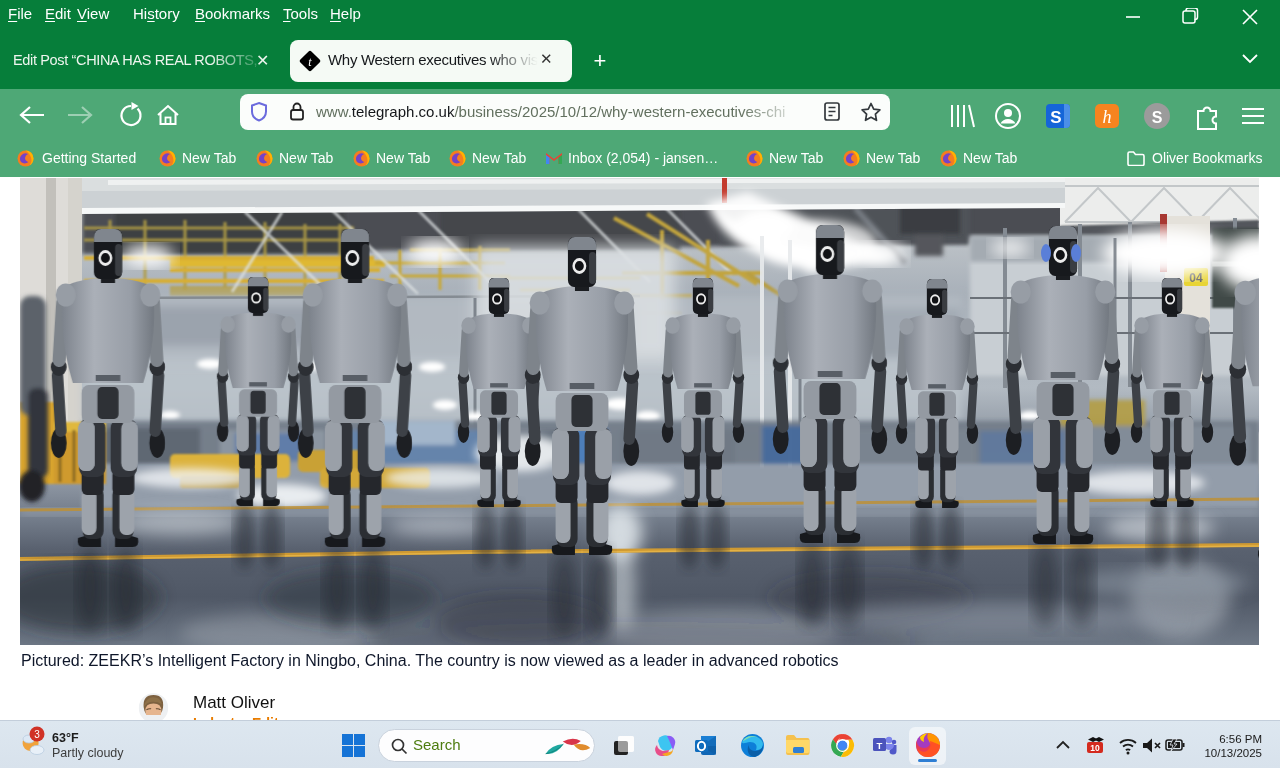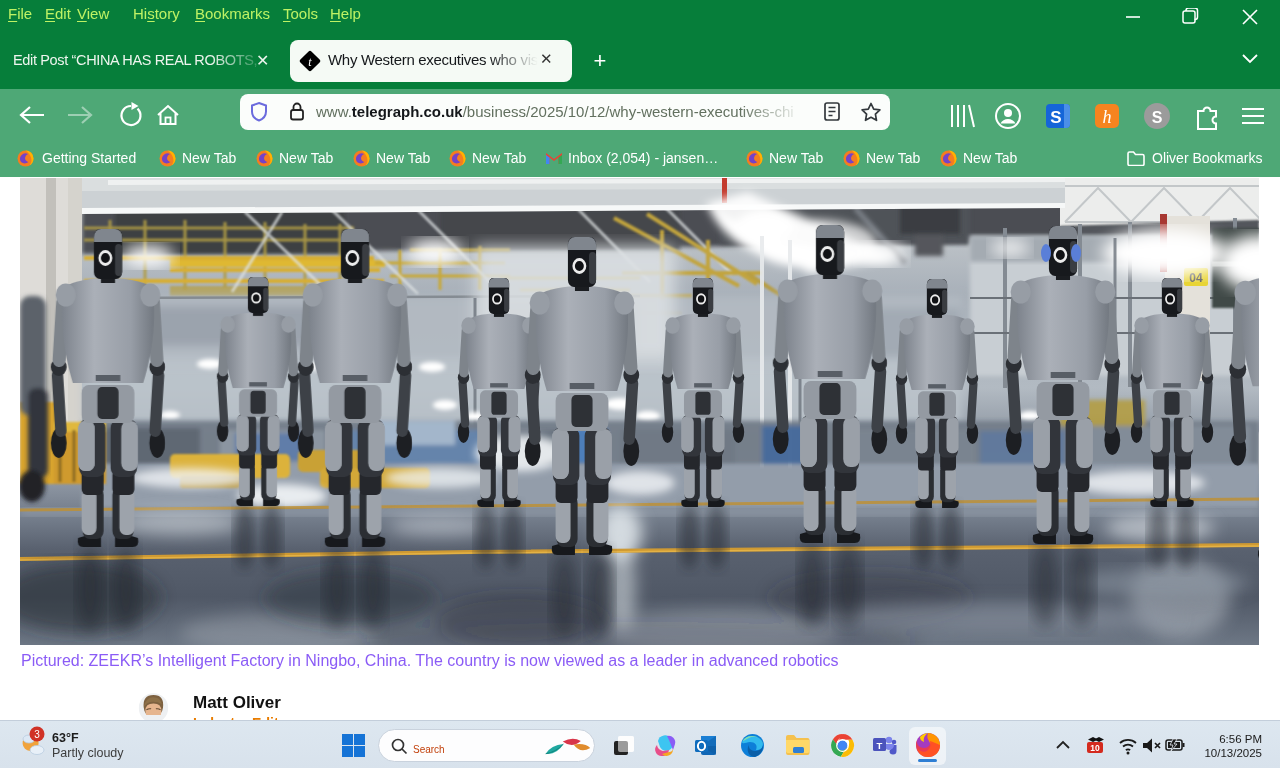--- a/index.html
+++ b/index.html
@@ -2,55 +2,55 @@
 <html><head>
 <meta charset="utf-8">
 <style>
   * { margin:0; padding:0; box-sizing:border-box; }
   html,body { width:1280px; height:768px; overflow:hidden; font-family:"Liberation Sans", sans-serif; background:#fff; }
   .abs { position:absolute; }
   #stage { position:relative; width:1280px; height:768px; background:#fff; }
 
   
   #titlebar { position:absolute; left:0; top:0; width:1280px; height:89px; background:#067e3a; }
-  #menubar { position:absolute; left:0; top:0; width:1280px; height:28px; color:#bef264; font-size:15px; }
+  #menubar { position:absolute; left:0; top:0; width:1280px; height:28px; color:#ffffff; font-size:15px; }
   #menubar span { position:absolute; top:5px; }
   #menubar u { text-decoration:underline; text-underline-offset:2px; }
   
   #tab1txt { position:absolute; left:13px; top:52px; color:#eef5ee; font-size:14.5px; letter-spacing:-0.35px; width:245px; white-space:nowrap; overflow:hidden; }
   #tab1fade { position:absolute; left:210px; top:50px; width:60px; height:22px; background:linear-gradient(90deg, rgba(6,126,58,0), #067e3a); }
   #tab1x { position:absolute; left:256px; top:51px; color:#eef5ee; font-size:16px; }
   #tabactive { position:absolute; left:290px; top:40px; width:282px; height:42px; background:#f5faf5; border-radius:8px; }
   #tabactive .title { position:absolute; left:38px; top:11px; font-size:15px; letter-spacing:-0.3px; color:#15181b; white-space:nowrap; width:215px; overflow:hidden; }
   #tabactive .tfade { position:absolute; left:200px; top:8px; width:60px; height:26px; background:linear-gradient(90deg, rgba(245,250,245,0), #f5faf5 80%); }
   #tabactive .tx { position:absolute; left:250px; top:10px; color:#333; font-size:15px; }
   #newtab { position:absolute; left:588px; top:50px; width:24px; height:24px; color:#fff; font-size:22px; font-weight:300; text-align:center; line-height:22px;}
   #alltabs { position:absolute; left:1240px; top:52px; color:#fff; font-size:15px; }
 
   #navbar { position:absolute; left:0; top:89px; width:1280px; height:53px; background:#4ea876; }
   #urlbar { position:absolute; left:240px; top:5px; width:650px; height:36px; background:#fbfdfb; border-radius:8px; }
   #urltext { position:absolute; left:76px; top:9px; font-size:15px; white-space:nowrap; color:#62705f; width:745px; }
-  #urltext b { color:#14171a; font-weight:bold; }
+  #urltext b { color:#14171a; font-weight:normal; }
   #urlfade { position:absolute; left:500px; top:4px; width:75px; height:28px; background:linear-gradient(90deg, rgba(251,253,251,0), #fbfdfb 85%); }
 
   #bookmarks { position:absolute; left:0; top:142px; width:1280px; height:35px; background:#4ea876; color:#fff; font-size:14px; }
   .bm { position:absolute; top:8px; white-space:nowrap; }
 
   
   #content { position:absolute; left:0; top:177px; width:1280px; height:546px; background:#fff; }
-  #caption { position:absolute; left:21px; top:475px; width:1120px; font-size:16px; color:#8b5cf6; }
-  #authorname { position:absolute; left:193px; top:516px; font-size:17px; font-weight:bold; color:#111; }
+  #caption { position:absolute; left:21px; top:475px; width:1120px; font-size:16px; color:#0f172a; }
+  #authorname { position:absolute; left:193px; top:516px; font-size:17px; font-weight:normal; color:#111; }
   #authorrole { position:absolute; left:193px; top:538px; font-size:14px; font-weight:bold; color:#e87c00; }
 
   
   #taskbar { position:absolute; left:0; top:720px; width:1280px; height:48px; background:linear-gradient(180deg,#dde7f0,#d8e2ec); border-top:1px solid #c3cedb; }
   #weather-t { position:absolute; left:52px; top:10px; font-size:12.5px; color:#1c1c1c;font-weight:bold; }
   #weather-s { position:absolute; left:52px; top:25px; font-size:12.5px; color:#3c3c3c;text-align:right; }
   #searchpill { position:absolute; left:378px; top:8px; width:217px; height:33px; background:#fdfdfe; border:1px solid #c9d2dd; border-radius:17px; }
-  #searchpill .stx { position:absolute; left:34px; top:6px; font-size:10px; color:#c2410c;margin-top:8px; }
+  #searchpill .stx { position:absolute; left:34px; top:6px; font-size:15px; color:#4d7c0f; }
   #traytime { position:absolute; right:18px; top:11px; font-size:11.5px; color:#1a1a1a; text-align:right; line-height:14px; }
 </style>
 </head>
 <body>
 <div id="stage">
 
   <div id="titlebar">
     <div id="menubar">
       <span style="left:8px"><u>F</u>ile</span>
       <span style="left:45px"><u>E</u>dit</span>

